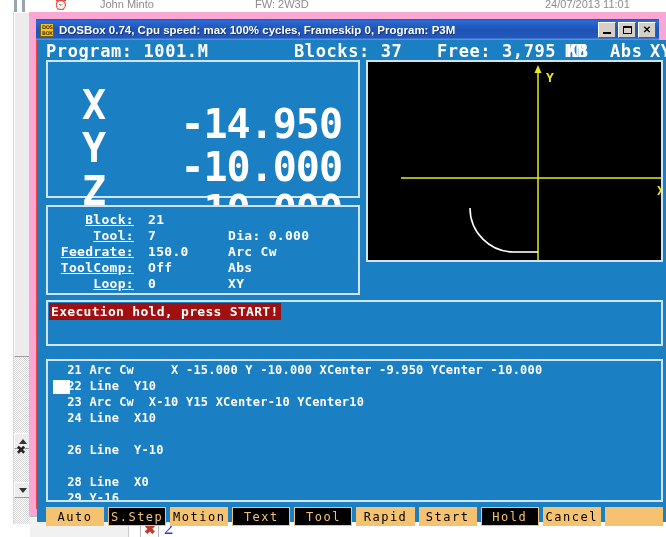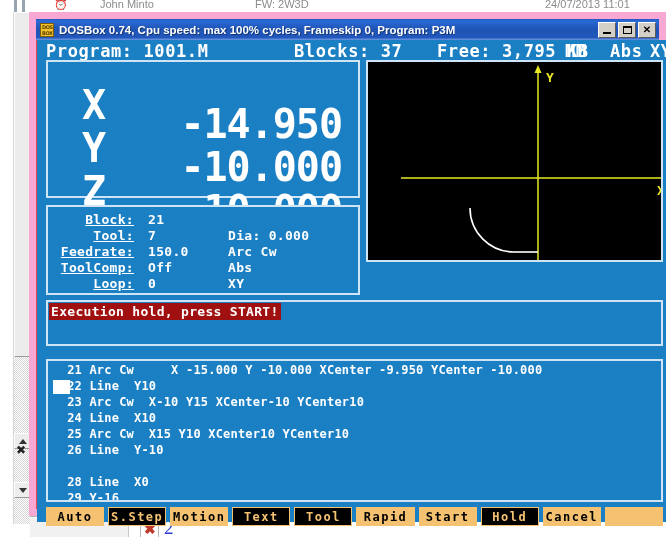--- a/index.html
+++ b/index.html
@@ -134,21 +134,21 @@
   .listing{position:absolute;left:9px;top:319px;width:617px;height:143px;background:#1b7fc4;
     border:2px solid #cfe4f5;box-sizing:border-box;overflow:hidden;}
   .listing .row{position:absolute;left:4px;height:16px;color:#ffffff;font-size:12px;
     font-weight:bold;letter-spacing:.2px;white-space:pre;}
   .listing .row .num{display:inline-block;width:30px;text-align:right;}
   .listing .cursor{position:absolute;left:5px;width:17px;height:14px;background:#ffffff;}
 
   
   .fbar{position:absolute;left:9px;top:467px;width:617px;height:19px;display:flex;gap:4px;}
   .fbtn{flex:1;height:19px;background:#f5c271;border:1px solid #f5c271;box-sizing:border-box;
-    color:#000000;font-size:12px;font-weight:bold;letter-spacing:1.5px;
+    color:#000000;font-size:12px;font-weight:normal;letter-spacing:1.5px;
     display:flex;align-items:center;justify-content:center;font-family:"DejaVu Sans Mono",monospace;}
   .fbtn.inv{background:#000000;color:#f5c271;border-color:#f5c271;}
   .fbtn.blank{letter-spacing:0;}
 </style>
 </head>
 <body>
 
 <div id="root">
 
   <div class="bg-app"></div>
@@ -275,21 +275,20 @@
       <div class="msgbar">
         <div class="alert">Execution hold, press START!</div>
       </div>
 
       <div class="listing">
         <div class="cursor" style="top:19px;"></div>
         <div class="row" style="top:2px;"><span class="num">21</span> <span>Arc Cw     X -15.000 Y -10.000 XCenter -9.950 YCenter -10.000</span></div>
         <div class="row" style="top:18px;"><span class="num">22</span> <span>Line  Y10</span></div>
         <div class="row" style="top:34px;"><span class="num">23</span> <span>Arc Cw  X-10 Y15 XCenter-10 YCenter10</span></div>
         <div class="row" style="top:50px;"><span class="num">24</span> <span>Line  X10</span></div>
-        <div class="row" style="top:66px;"><span class="num">25</span> <span>Arc Cw  X15 Y10 XCenter10 YCenter10</span></div>
         <div class="row" style="top:82px;"><span class="num">26</span> <span>Line  Y-10</span></div>
         <div class="row" style="top:114px;"><span class="num">28</span> <span>Line  X0</span></div>
         <div class="row" style="top:130px;"><span class="num">29</span> <span>Y-16</span></div>
       </div>
 
       <div class="fbar">
         <div class="fbtn">Auto</div>
         <div class="fbtn inv">S.Step</div>
         <div class="fbtn">Motion</div>
         <div class="fbtn inv">Text</div>

